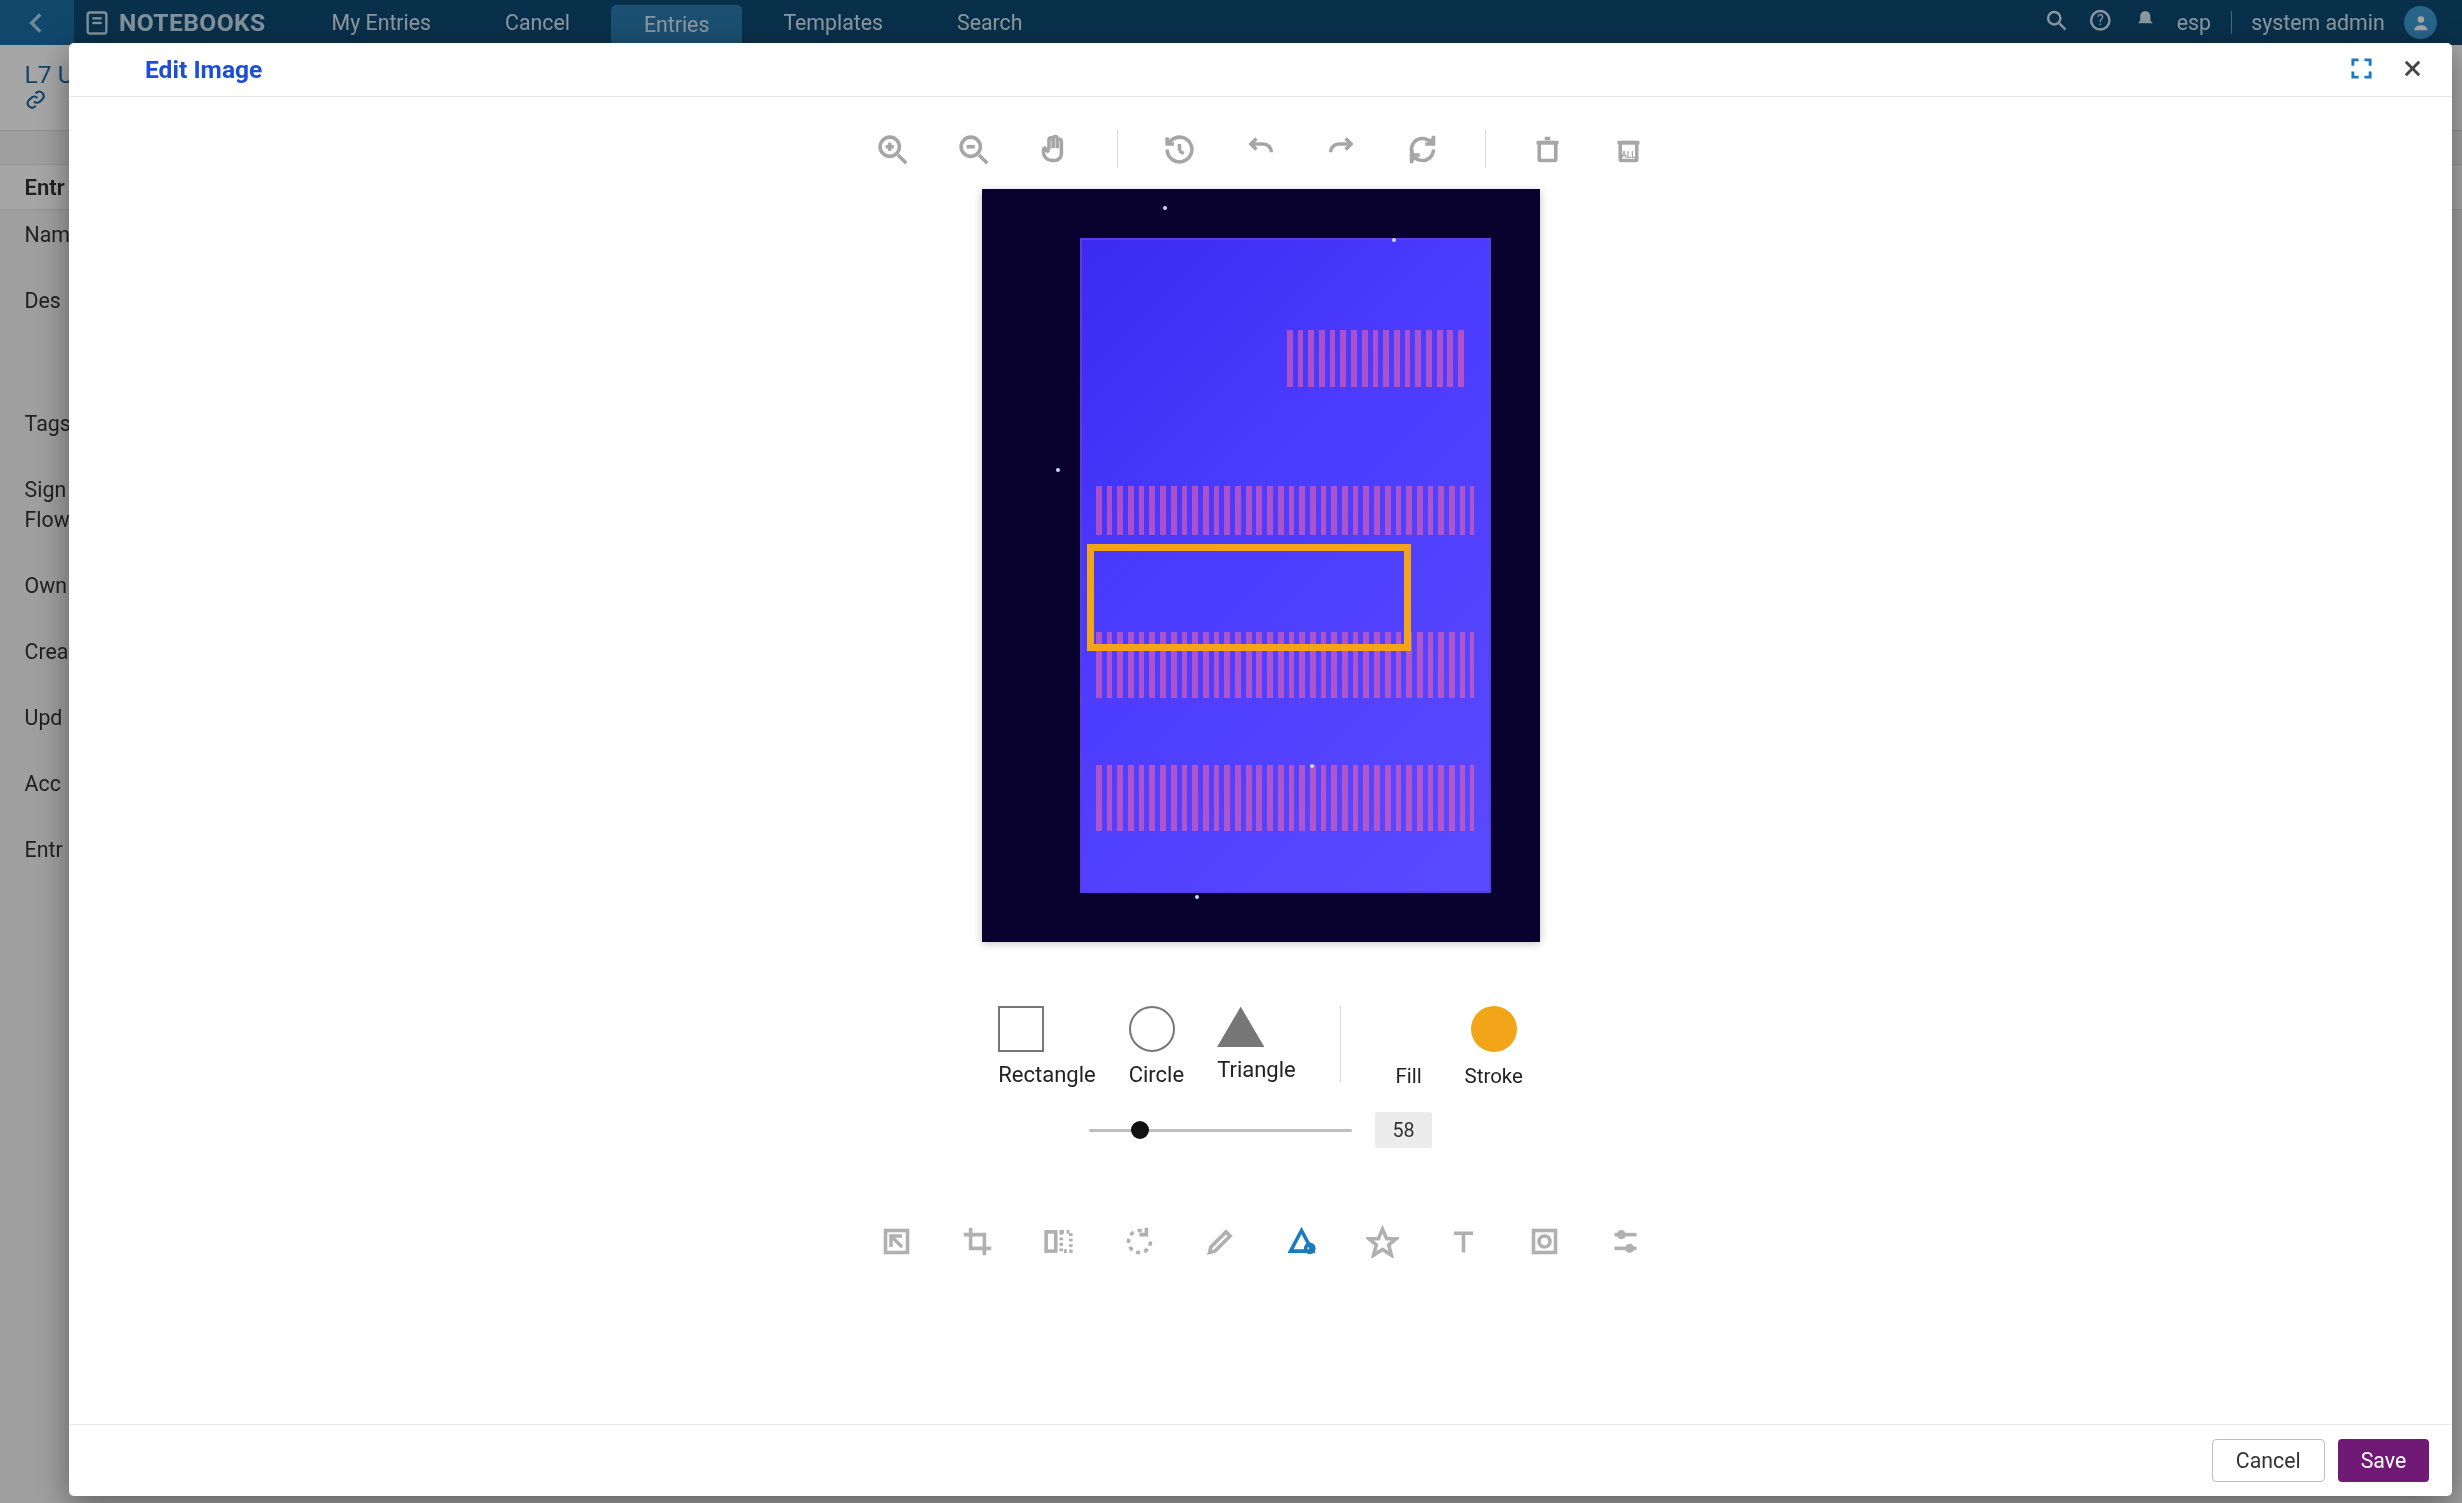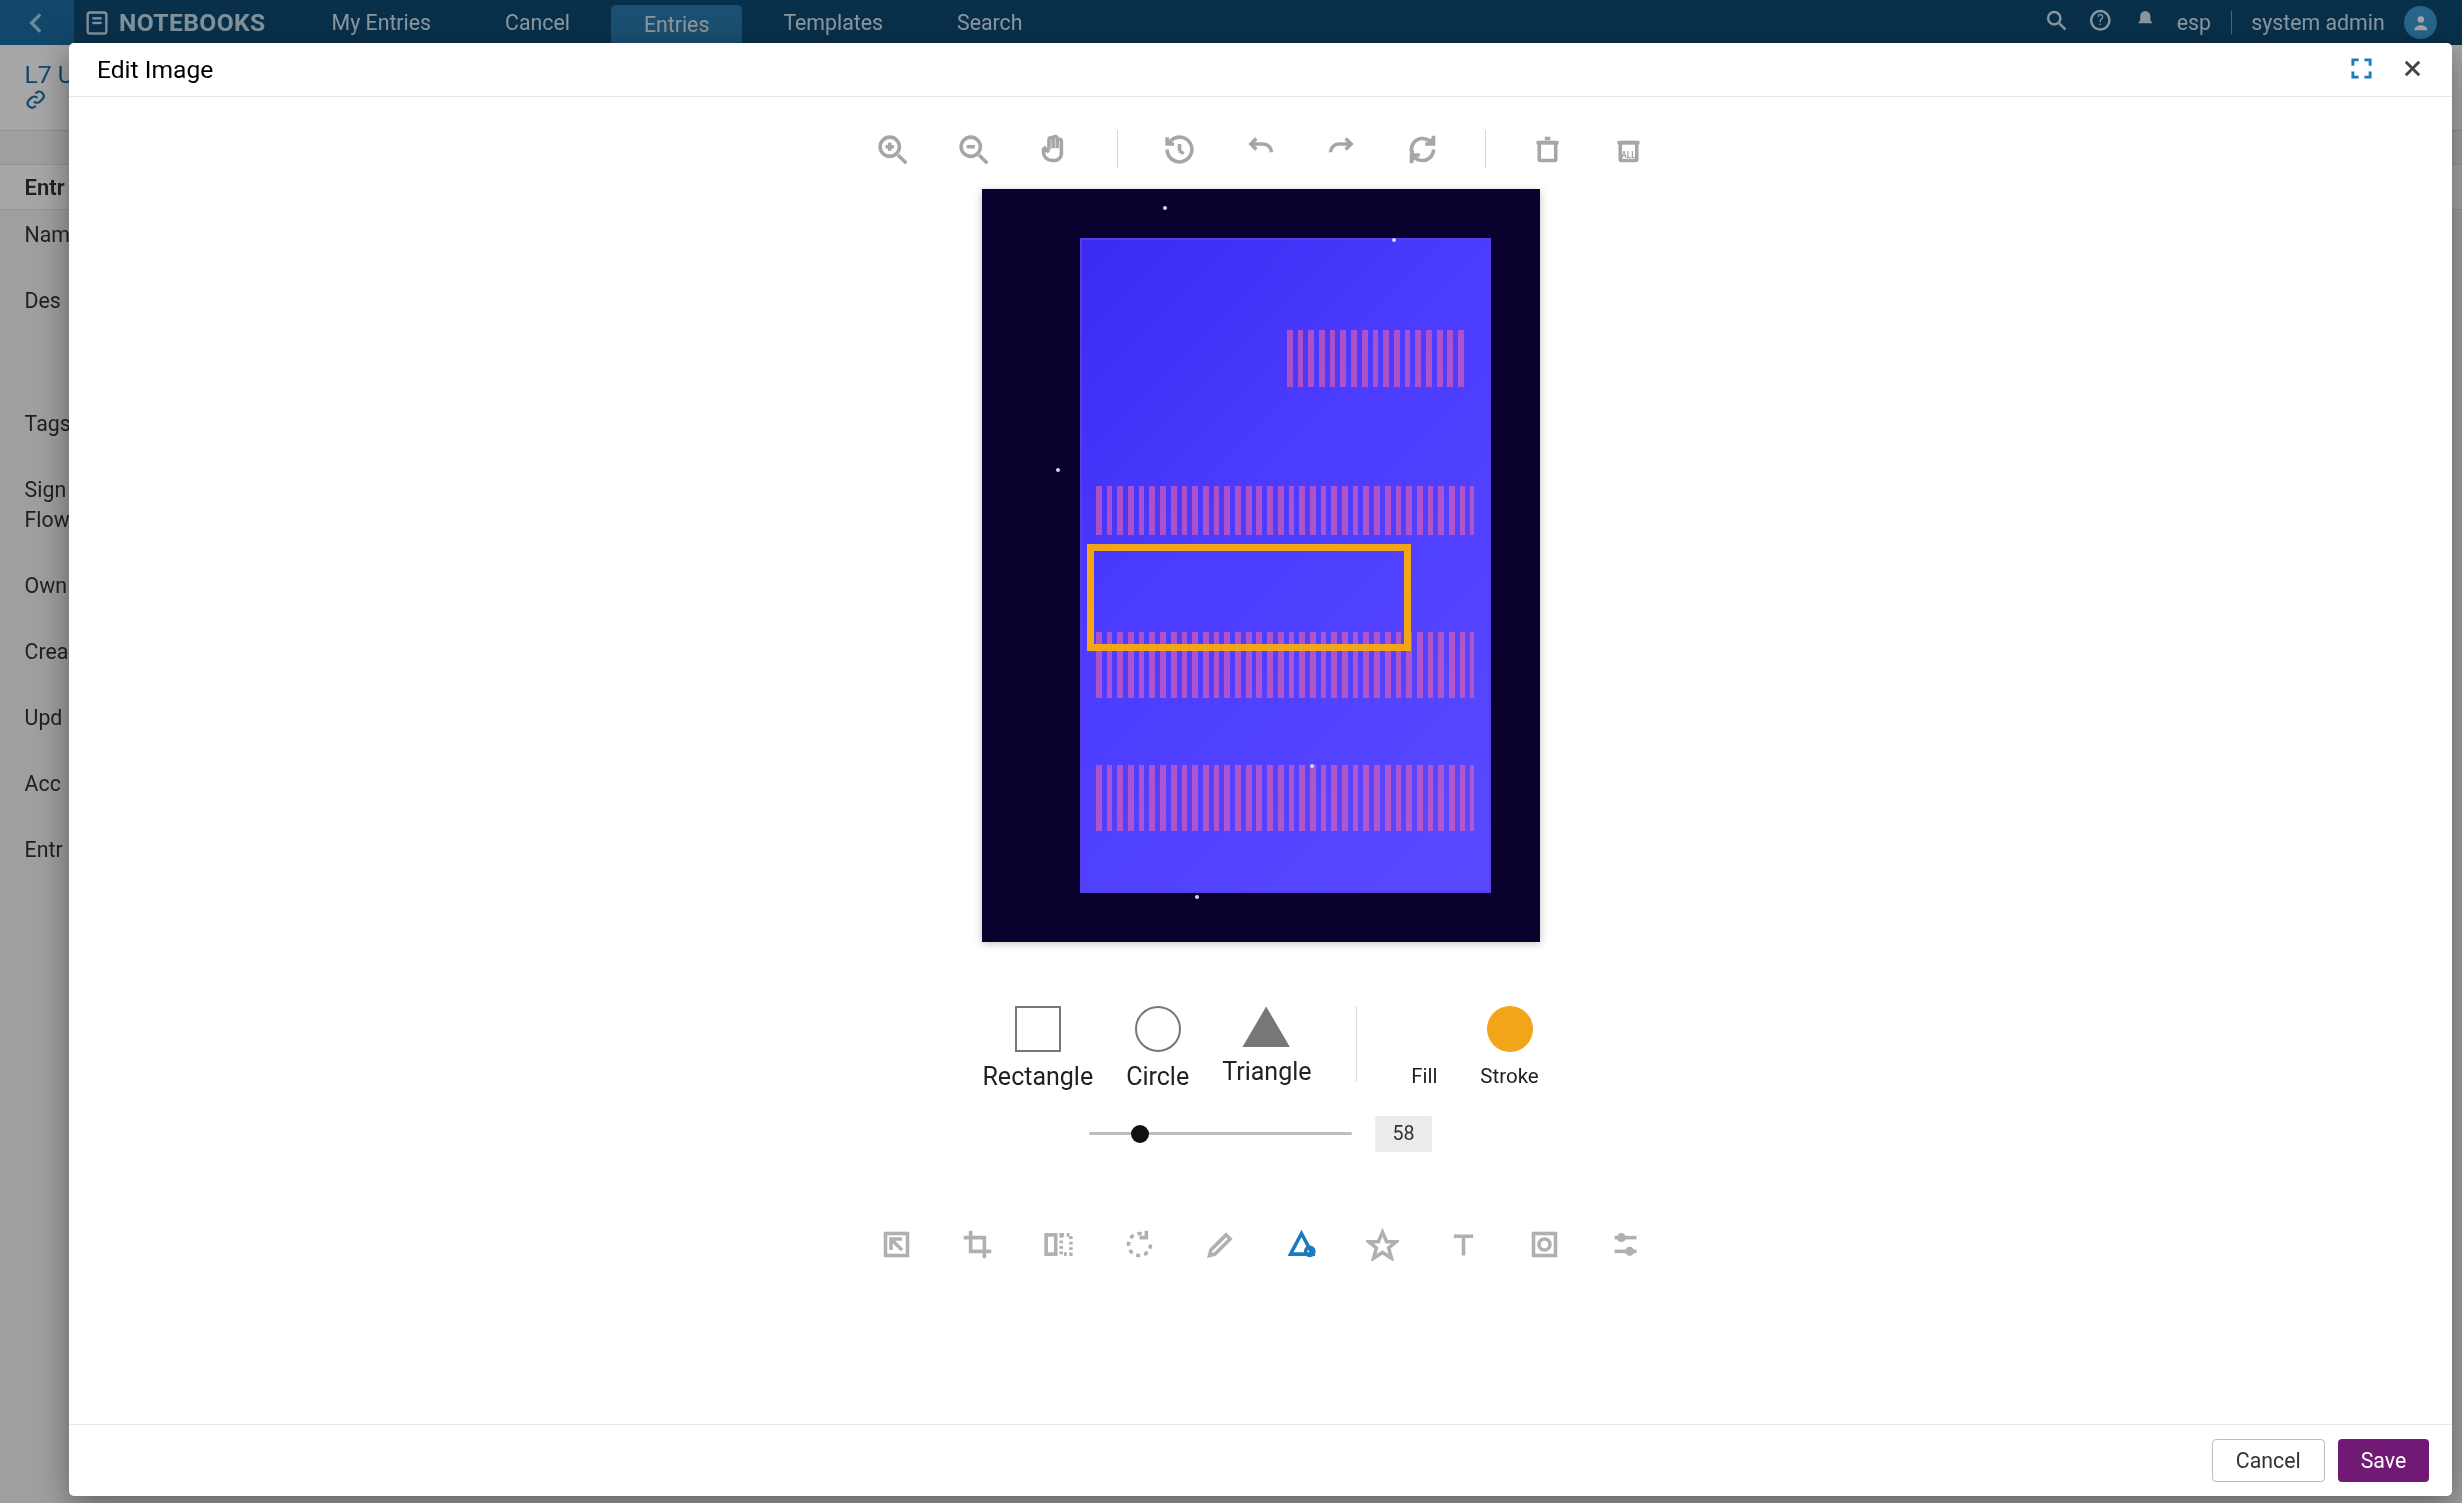--- a/index.html
+++ b/index.html
@@ -32,21 +32,21 @@
   .section-bar .expand { margin-left:auto; font-size:24.6px; color:#666; }
 
   .meta-list { position:absolute; top:222px; left:24.6px; display:flex; flex-direction:column; gap:41px; font-size:21.3px; color:#333; }
 
   
   .dim { position:absolute; inset:0; background:rgba(0,0,0,.35); }
 
   
   .modal { position:absolute; top:43px; left:69px; right:9.8px; bottom:8.2px; background:#fff; border-radius:4.9px; box-shadow:0 8.2px 33px rgba(0,0,0,.4); display:flex; flex-direction:column; }
   .modal-head { height:54px; border-bottom:0.8px solid #e6e6e6; display:flex; align-items:center; padding:0 28px; }
-  .modal-title { font-size:24.6px; font-weight:400; color:#000000; }
+  .modal-title { font-size:24.6px; font-weight:700; color:#1d4ed8;margin-left:48px; }
   .modal-head-right { margin-left:auto; display:flex; align-items:center; gap:28px; }
   .head-ic svg { width:23px; height:23px; }
 
   .modal-body { flex:1; display:flex; flex-direction:column; align-items:center; overflow:hidden; }
 
   
   .tool-row { display:flex; align-items:center; gap:43px; padding:33px 0 21.3px; }
   .tool-ic { width:38px; height:38px; display:flex; align-items:center; justify-content:center; cursor:pointer;font-weight:bold; }
   .tool-ic svg { width:33px; height:33px; fill:none; stroke:#a6a6a6; stroke-width:2.6; }
   .tool-sep { width:0.8px; height:38px; background:#d7d7d7; }
@@ -58,21 +58,21 @@
   .band-row::before { content:""; position:absolute; inset:0; background:repeating-linear-gradient(90deg, rgba(255,100,160,.55) 0 5.7px, transparent 5.7px 10.7px); filter:blur(0.5px); }
   .br1 { top:90px; left:205px; right:24.6px; height:57px; }
   .br2 { top:246px; height:49px; }
   .br3 { top:392px; height:66px; }
   .br4 { top:525px; height:66px; }
   .annotation-rect { position:absolute; border:7.4px solid #f2a519; }
   .speck { position:absolute; width:4.1px; height:4.1px; background:#cdd6ff; border-radius:50%; }
 
   
   .shape-row { display:flex; align-items:flex-start; gap:33px; margin-top:64px; }
-  .shape-opt { display:flex; flex-direction:column; align-items:center; gap:9.8px; font-size:25px; color:#222; cursor:pointer; }
+  .shape-opt { display:flex; flex-direction:column; align-items:flex-start; gap:9.8px; font-size:22px; color:#222; cursor:pointer; }
   .shape-opt .glyph { width:46px; height:46px; border:2.1px solid #777; }
   .shape-opt.circle .glyph { border-radius:50%; }
   .shape-opt.triangle .glyph { border:none; width:0; height:0; border-left:24.6px solid transparent; border-right:24.6px solid transparent; border-bottom:41px solid transparent; position:relative; }
   .shape-opt.triangle .glyph::after { content:""; position:absolute; left:-24.6px; top:0; width:0; height:0; border-left:24.6px solid transparent; border-right:24.6px solid transparent; border-bottom:41px solid #777; clip-path:polygon(50% 0,100% 100%,0 100%); }
   .shape-opt.triangle .glyph-inner { position:absolute; left:-20.5px; top:4.9px; width:0; height:0; border-left:20.5px solid transparent; border-right:20.5px solid transparent; border-bottom:34px solid #fff; }
   .shape-sep { width:0.8px; height:76px; background:#dcdcdc; margin:0 11.5px; }
   .swatch-col { display:flex; flex-direction:column; align-items:center; gap:11.5px; font-size:20.5px; color:#222; }
   .swatch { width:46px; height:46px; border-radius:50%; }
   .swatch.fill   { background:transparent; }
   .swatch.stroke { background:#f2a519; }

